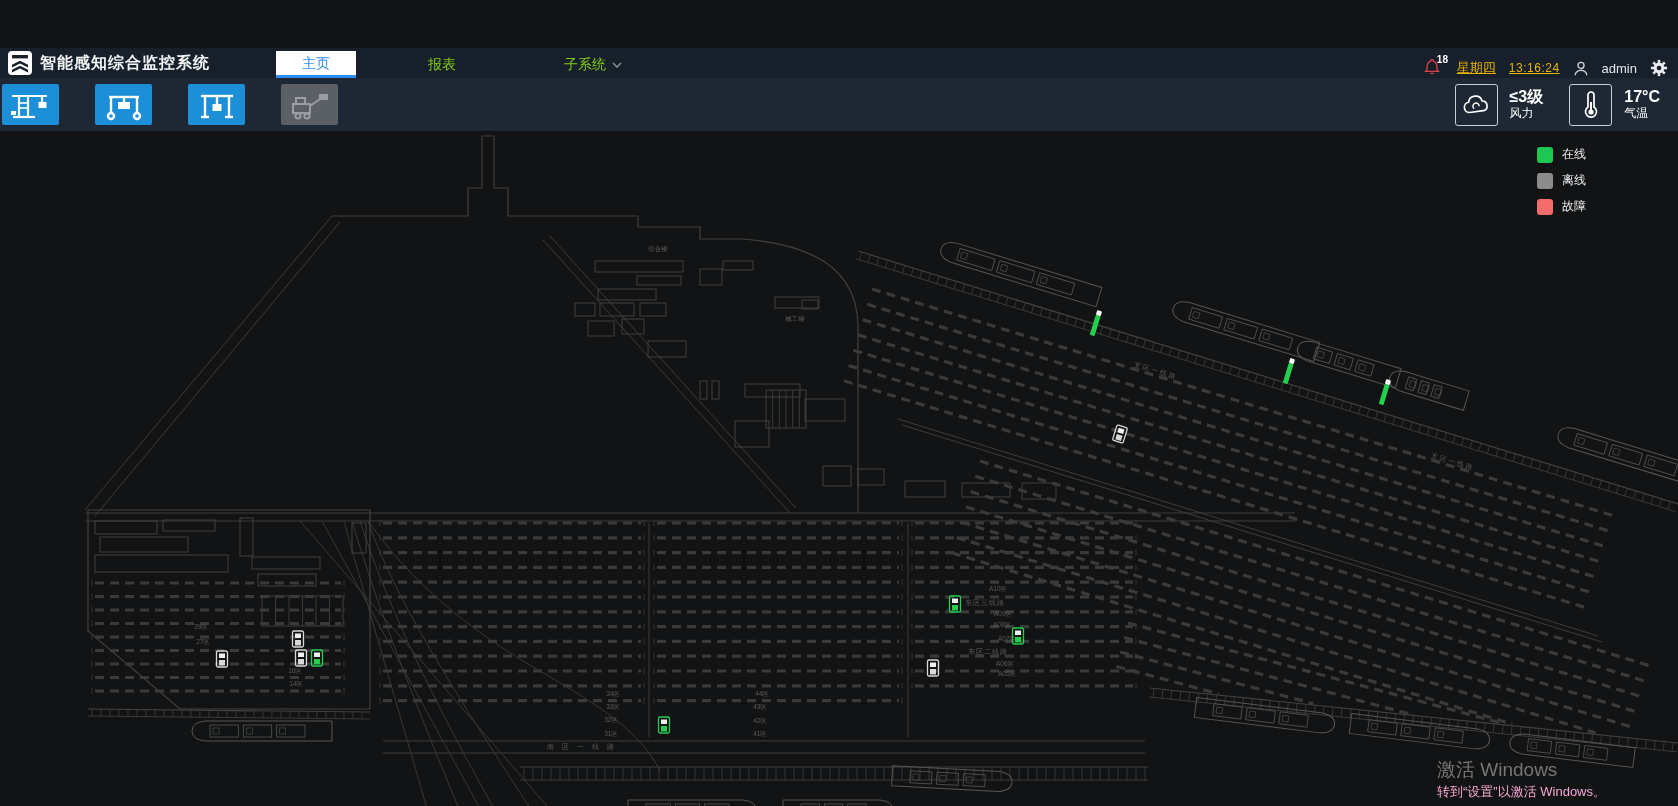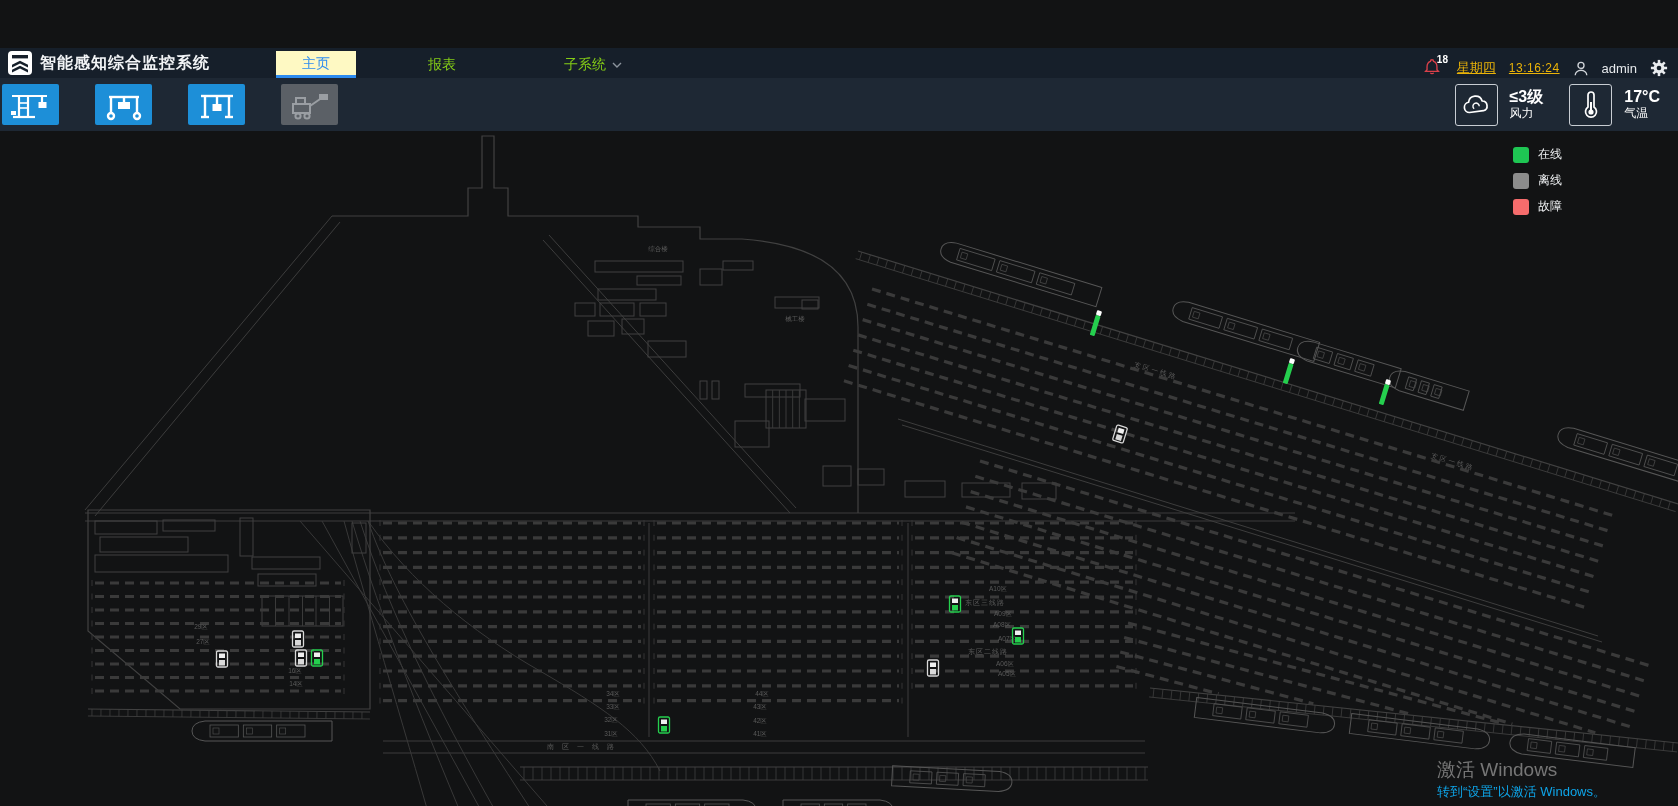--- a/index.html
+++ b/index.html
@@ -6,21 +6,21 @@
   html,body { margin:0; padding:0; width:1678px; height:806px; overflow:hidden;
     background:#121314; font-family:"Liberation Sans","DejaVu Sans",sans-serif; }
 
   
   .header { position:relative; height:30px; background:#161f2a; display:flex; align-items:flex-end;margin-top:48px; }
   .logo { width:24px; height:24px; margin:3px 8px 3px 8px; flex:0 0 auto; }
   .app-title { color:#f2f4f6; font-size:16px; font-weight:bold; letter-spacing:1px; line-height:30px; }
   .tabs { display:flex; margin-left:66px; }
   .tab { position:relative; padding:0 26px; line-height:27px; font-size:14px; color:#84cc16;
          cursor:pointer; display:flex; align-items:center; gap:6px; }
-  .tab.active { background:#fef9c3; color:#2d8cf0; border-bottom:3px solid #2d8cf0; line-height:24px; }
+  .tab.active { background:#ffffff; color:#2d8cf0; border-bottom:3px solid #2d8cf0; line-height:24px; }
   .hdr-right { margin-left:auto; display:flex; align-items:center; gap:13px; padding-right:10px; }
   .bell-wrap { position:relative; width:20px; height:20px; }
   .bell-badge { position:absolute; top:-4px; left:13px; color:#fff; font-size:10px; font-weight:bold; }
   .weekday,.clock { color:#eab308; font-size:13px;text-decoration:underline; }
   .clock { font-size:12px; letter-spacing:0.5px; }
   .username { color:#e6e9ec; font-size:13px; }
 
   
   .toolbar { height:53px; background:#1e2834; display:flex; align-items:center; padding:0 14px 0 2px; }
   .tool-btn { width:57px; height:41px; border-radius:2px; margin-right:36px; background:#1d8fd8;
@@ -30,28 +30,28 @@
   .wx-box { width:43px; height:42px; border:1px solid #c8cdd3; border-radius:3px;
             display:flex; align-items:center; justify-content:center; }
   .wx-text { display:flex; flex-direction:column; justify-content:space-between; margin-right:14px; }
   .wx-val { color:#ffffff; font-size:16px; font-weight:bold; line-height:18px; }
   .wx-lab { color:#ffffff; font-size:12px; line-height:15px; }
 
   
   .map-area { position:relative; width:1678px; height:723px; background:#121314; }
   #map { position:absolute; left:0; top:0; }
 
-  .legend { position:absolute; top:15px; right:116px; display:flex; flex-direction:column; gap:9px; }
+  .legend { position:absolute; top:15px; right:92px; display:flex; flex-direction:column; gap:9px; }
   .legend-item { display:flex; align-items:center; gap:9px; }
   .legend-swatch { width:16px; height:16px; border-radius:3px; }
   .legend-label { color:#f0f2f4; font-size:12px; }
 
   .watermark { position:absolute; left:1437px; top:627px; color:#767676; pointer-events:none; }
   .wm1 { font-size:19px; line-height:24px; }
-  .wm2 { font-size:13px; line-height:20px; color:#0ea5e9; }
+  .wm2 { font-size:13px; line-height:20px; color:#f9a8d4; }
 
   .corner-bell { position:absolute; right:-5px; bottom:-7px; transform:rotate(-8deg); }
 </style>
 </head>
 <body>
 
 <div class="header">
   <svg class="logo" viewBox="0 0 24 24">
     <rect x="0" y="0" width="24" height="24" rx="4" fill="#ffffff"></rect>
     <rect x="4" y="4" width="16" height="3.4" fill="#161f2a"></rect>

